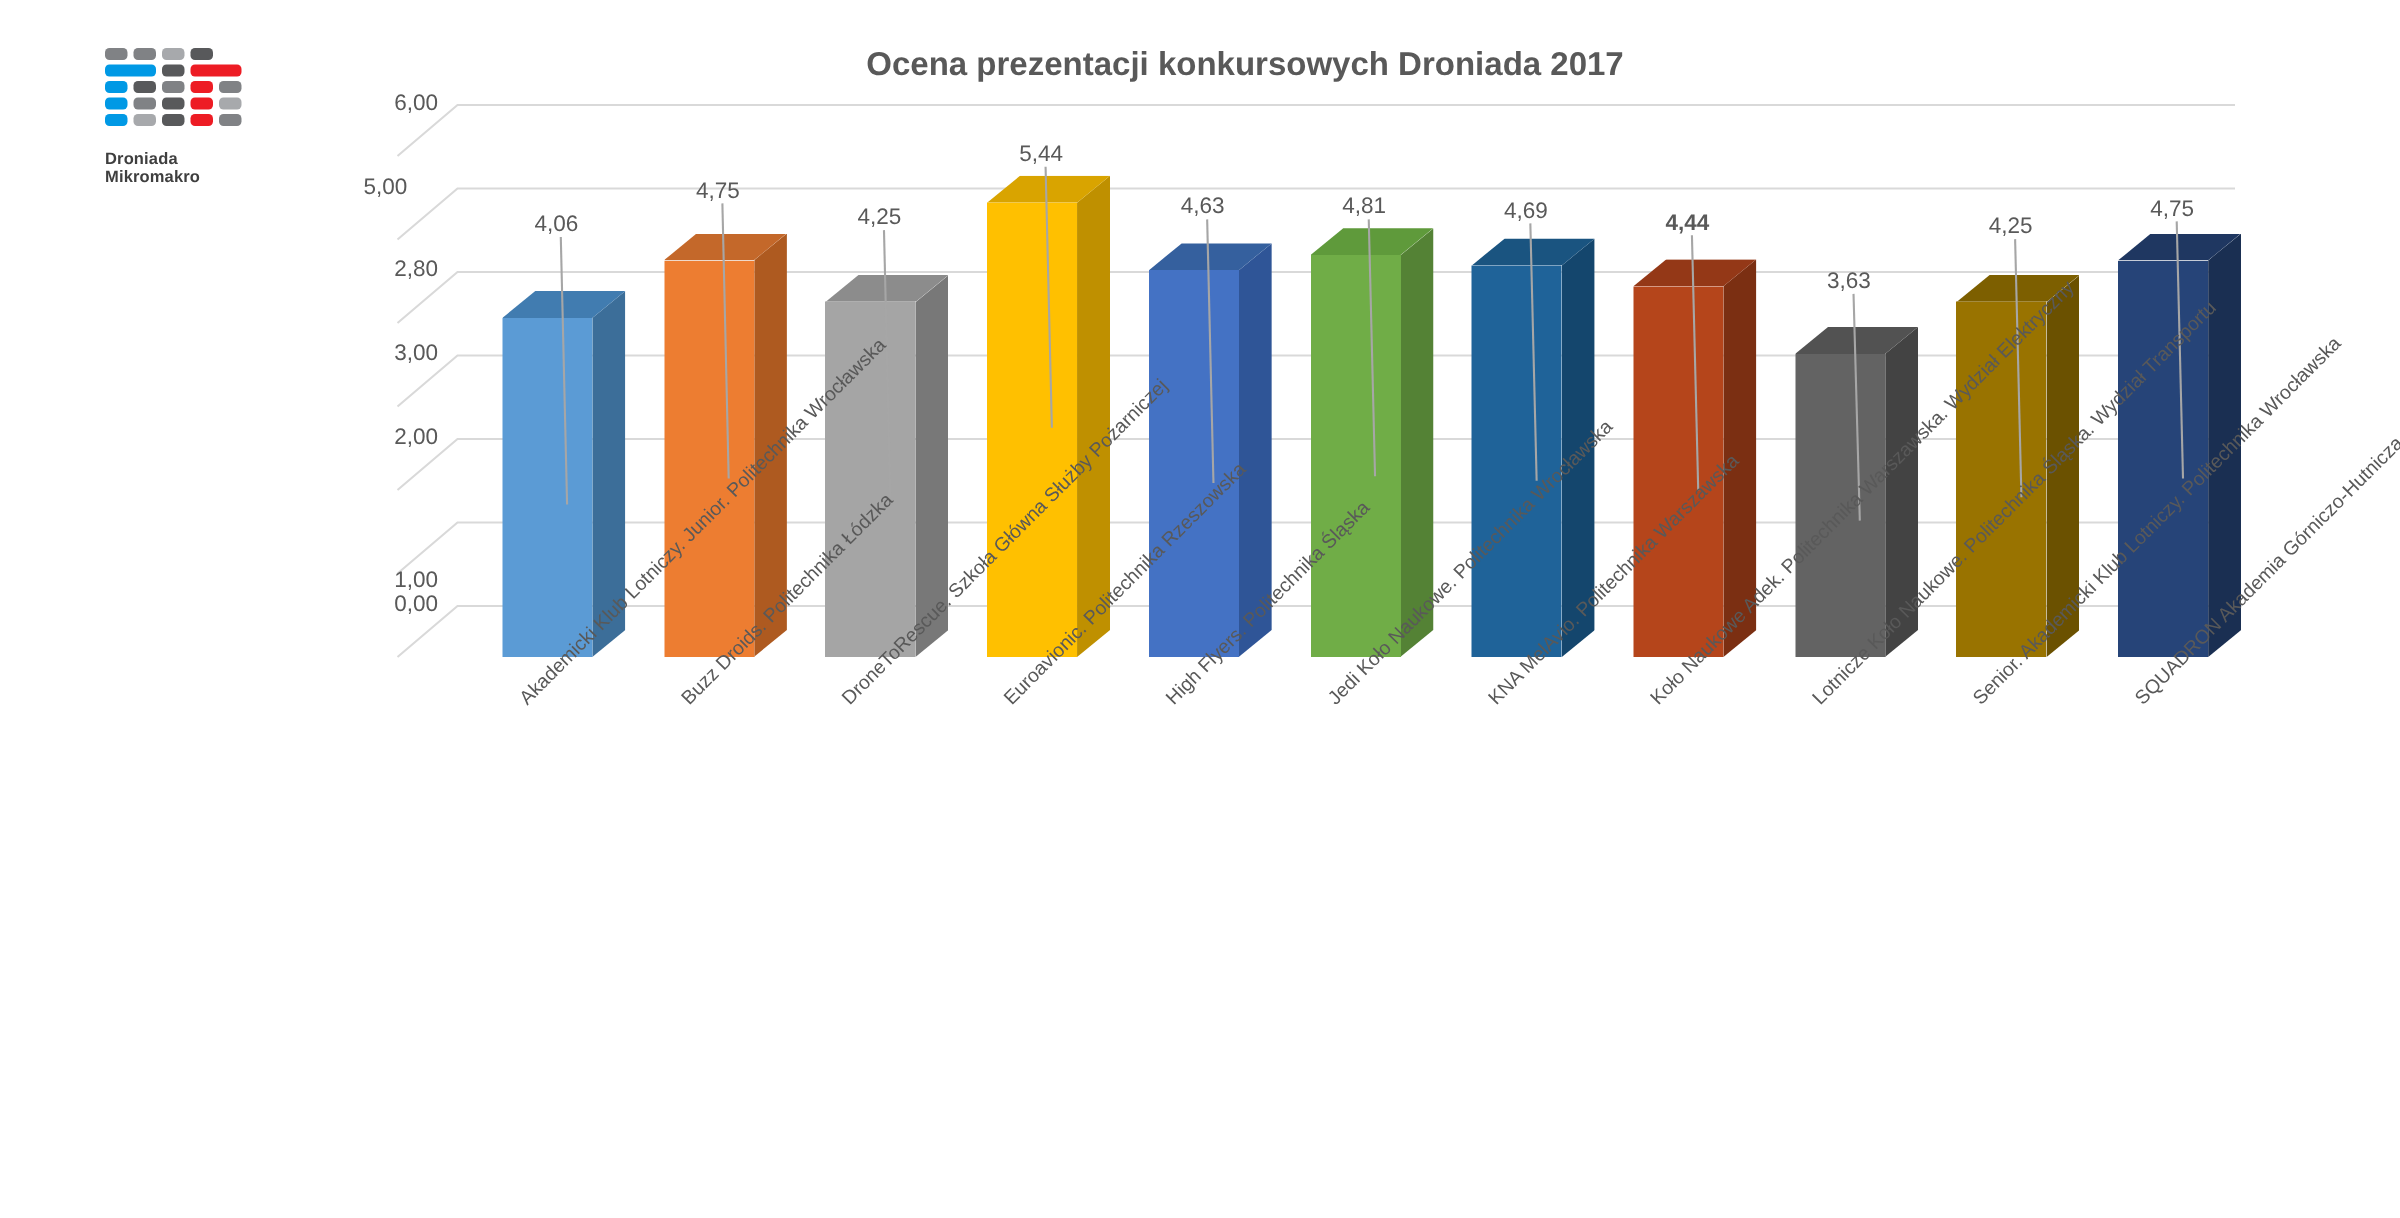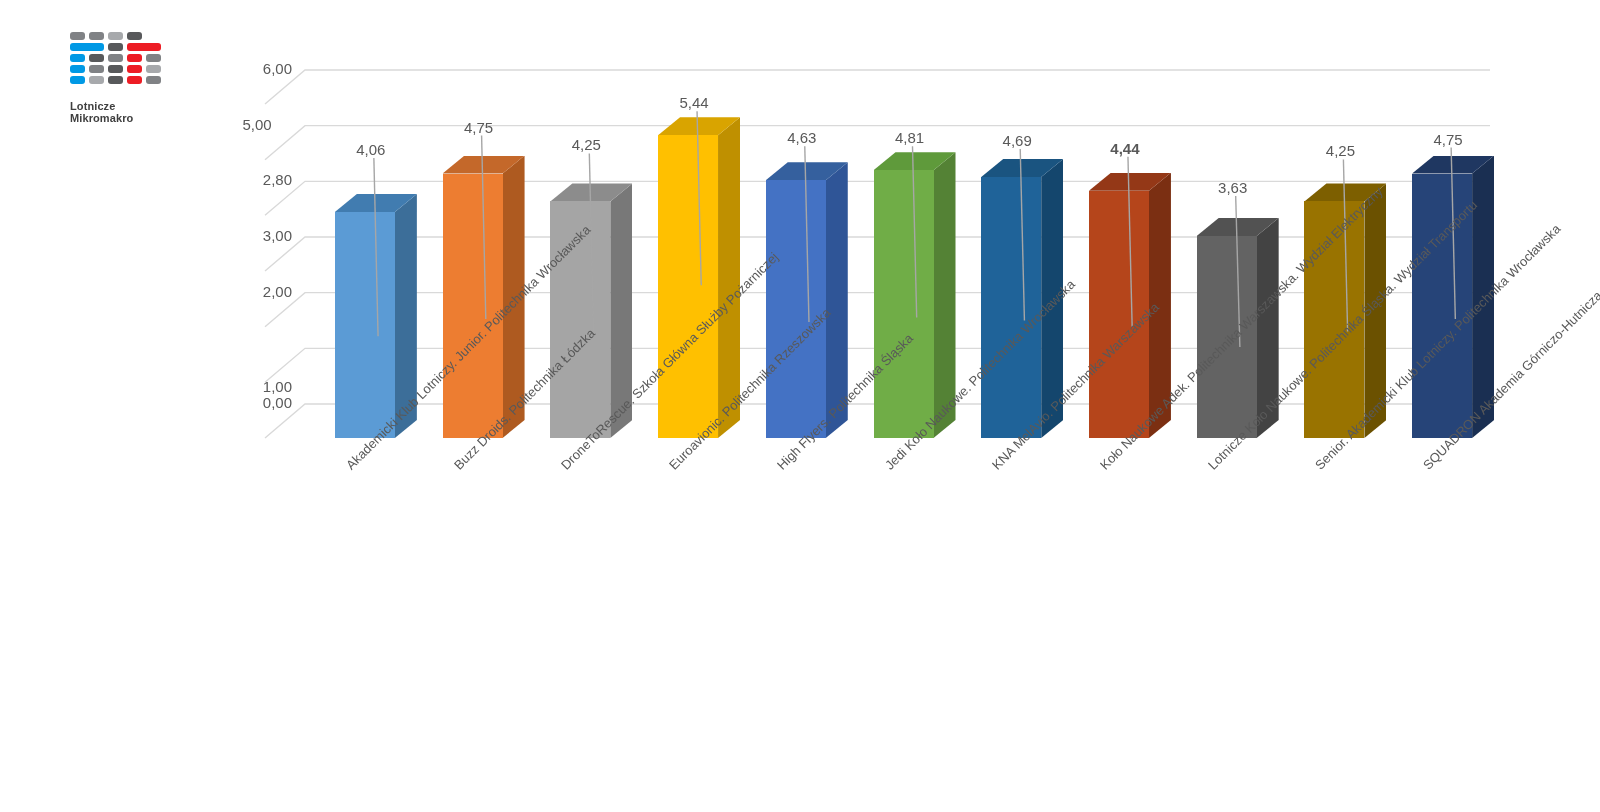--- a/index.html
+++ b/index.html
@@ -137,26 +137,27 @@
         <div class="logo-cell" style="left: 38px; top: 33px; width: 15px; height: 8px; background: rgb(88, 89, 91);"></div>
         <div class="logo-cell" style="left: 57px; top: 33px; width: 15px; height: 8px; background: rgb(237, 28, 36);"></div>
         <div class="logo-cell" style="left: 76px; top: 33px; width: 15px; height: 8px; background: rgb(167, 169, 172);"></div>
         <div class="logo-cell" style="left: 0px; top: 44px; width: 15px; height: 8px; background: rgb(0, 153, 229);"></div>
         <div class="logo-cell" style="left: 19px; top: 44px; width: 15px; height: 8px; background: rgb(167, 169, 172);"></div>
         <div class="logo-cell" style="left: 38px; top: 44px; width: 15px; height: 8px; background: rgb(88, 89, 91);"></div>
         <div class="logo-cell" style="left: 57px; top: 44px; width: 15px; height: 8px; background: rgb(237, 28, 36);"></div>
         <div class="logo-cell" style="left: 76px; top: 44px; width: 15px; height: 8px; background: rgb(128, 130, 133);"></div>
       </div>
     <div id="logo-caption">
-      <div>Lotnicze</div>
+      <div>Droniada</div>
       <div>Mikromakro</div>
     </div>
   </div>
 
   <div id="chart-title">
+    <div>Ocena prezentacji konkursowych Droniada 2017</div>
   </div>
 
   <svg id="plot-area" width="1600" height="812" viewBox="0 0 1600 812" xmlns="http://www.w3.org/2000/svg">
     <g id="gridlines">
         <path d="M 265 438 L 305 404 L 1490 404" fill="none" stroke="#d9d9d9" stroke-width="1.4"></path>
         <path d="M 265 382.3333333333333 L 305 348.3333333333333 L 1490 348.3333333333333" fill="none" stroke="#d9d9d9" stroke-width="1.4"></path>
         <path d="M 265 326.6666666666667 L 305 292.6666666666667 L 1490 292.6666666666667" fill="none" stroke="#d9d9d9" stroke-width="1.4"></path>
         <path d="M 265 271 L 305 237 L 1490 237" fill="none" stroke="#d9d9d9" stroke-width="1.4"></path>
         <path d="M 265 215.33333333333334 L 305 181.33333333333334 L 1490 181.33333333333334" fill="none" stroke="#d9d9d9" stroke-width="1.4"></path>
         <path d="M 265 159.66666666666663 L 305 125.66666666666663 L 1490 125.66666666666663" fill="none" stroke="#d9d9d9" stroke-width="1.4"></path>

